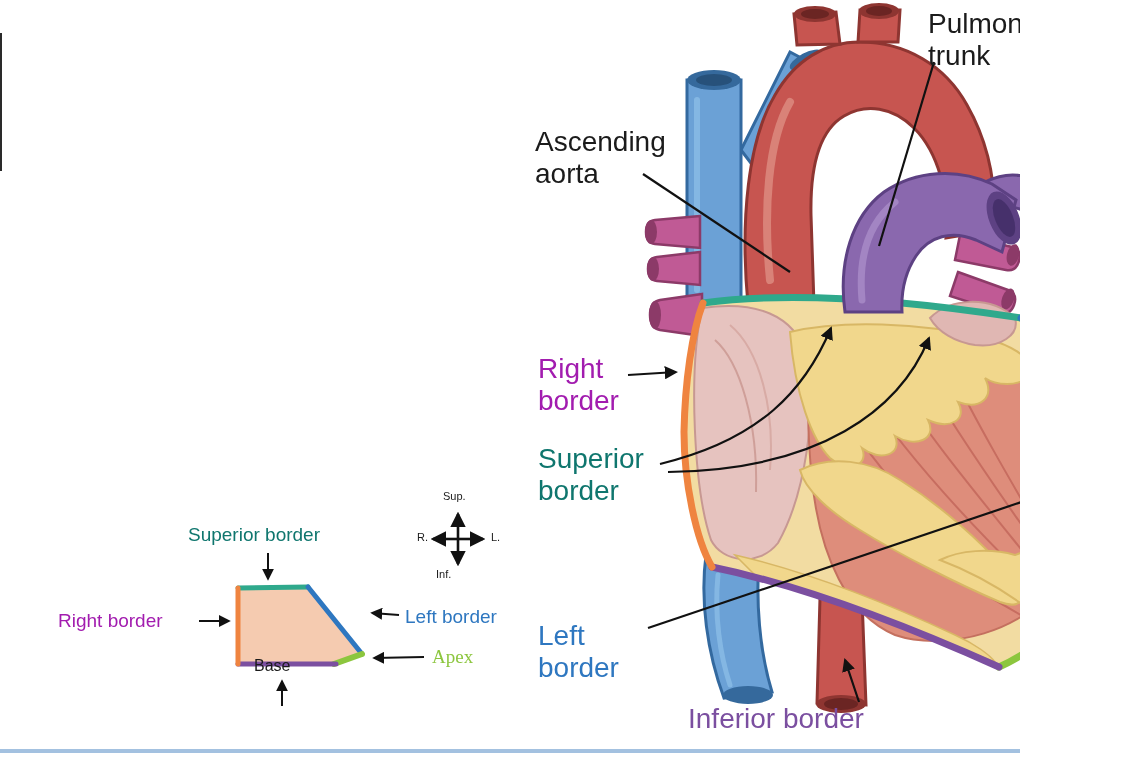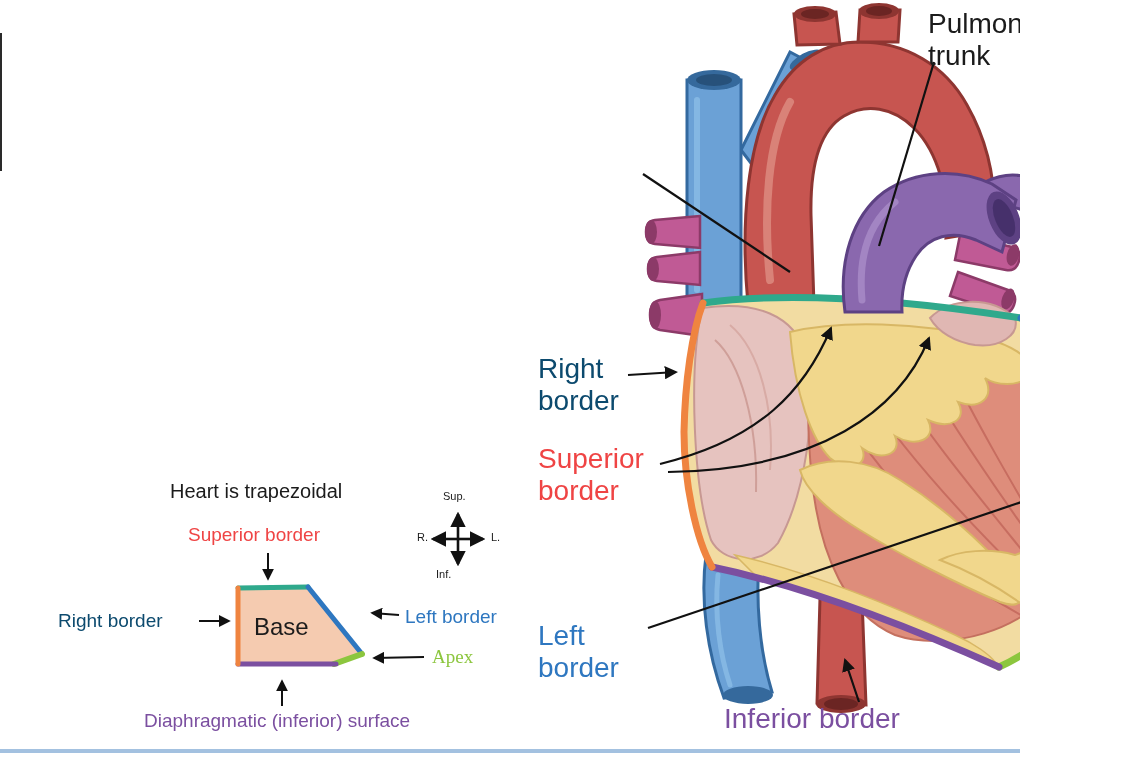--- a/index.html
+++ b/index.html
@@ -3,24 +3,24 @@
 <meta charset="utf-8">
 <style>
   html,body{margin:0;padding:0;background:#fff;}
   .stage{position:relative;width:1020px;height:768px;background:#ffffff;overflow:hidden;
          font-family:"Liberation Sans", sans-serif;}
   .art{position:absolute;left:0;top:0;}
   .label{position:absolute;line-height:1.16;font-weight:400;white-space:normal;}
   .lg{font-size:28px;}
   .md{font-size:19px;}
   .sm{font-size:11px;}
-  .base-txt{font-size:24px;}
+  .base-txt{font-size:16px;margin-top:44px;}
   .c-black{color:#1b1b1b;}
-  .c-orange{color:#0c4a6e;}
-  .c-teal{color:#ef4444;}
+  .c-orange{color:#a21caf;}
+  .c-teal{color:#0f766e;}
   .c-blue{color:#2e77c0;}
   .c-purple{color:#7b4fa0;}
   .c-green{color:#8cc63e;font-family:Liberation Serif, serif;}
   .bottom-rule{position:absolute;left:0;top:749px;width:1136px;height:4px;background:#a3c1e0;}
   .left-tick{position:absolute;left:0;top:33px;width:2px;height:138px;background:#2a2a2a;}
 </style>
 </head>
 <body>
 
 <div class="stage">
@@ -159,42 +159,41 @@
     <g stroke="#111" stroke-width="2.6" fill="none">
       <path d="M458 539 L458 514" marker-end="url(#ah)"></path>
       <path d="M458 539 L458 564" marker-end="url(#ah)"></path>
       <path d="M458 539 L433 539" marker-end="url(#ah)"></path>
       <path d="M458 539 L483 539" marker-end="url(#ah)"></path>
     </g>
   </svg>
 
   <div class="label lg c-black" style="left:928px;top:8px;width:150px;">Pulmonary trunk</div>
 
+  <div class="label lg c-black" style="left:535px;top:126px;width:150px;">Ascending aorta</div>
 
   <div class="label lg c-orange" style="left:538px;top:353px;width:110px;">Right border</div>
 
   <div class="label lg c-teal" style="left:538px;top:443px;width:130px;">Superior border</div>
 
   <div class="label lg c-blue" style="left:538px;top:620px;width:105px;">Left border</div>
 
-  <div class="label lg c-purple" style="left:688px;top:703px;width:260px;margin-left:36px;">Inferior border</div>
+  <div class="label lg c-purple" style="left:688px;top:703px;width:260px;">Inferior border</div>
 
   <div class="label lg c-green" style="left:1028px;top:716px;width:110px;">Apex</div>
 
-  <div class="label md c-black" style="left:170px;top:480px;width:240px;font-size:20px;">Heart is trapezoidal</div>
 
   <div class="label md c-teal" style="left:188px;top:524px;width:180px;">Superior border</div>
 
   <div class="label md c-orange" style="left:58px;top:610px;width:140px;">Right border</div>
 
   <div class="label md c-blue" style="left:405px;top:606px;width:130px;">Left border</div>
 
   <div class="label md c-green" style="left:432px;top:646px;width:80px;">Apex</div>
 
-  <div class="label md c-purple" style="left:144px;top:710px;width:320px;">Diaphragmatic (inferior) surface</div>
 
   <div class="label base-txt c-black" style="left:254px;top:613px;width:60px;">Base</div>
 
   <div class="label sm c-black" style="left:443px;top:490px;">Sup.</div>
   <div class="label sm c-black" style="left:436px;top:568px;">Inf.</div>
   <div class="label sm c-black" style="left:417px;top:531px;">R.</div>
   <div class="label sm c-black" style="left:491px;top:531px;">L.</div>
 
   <div class="left-tick"></div>
   <div class="bottom-rule"></div>

